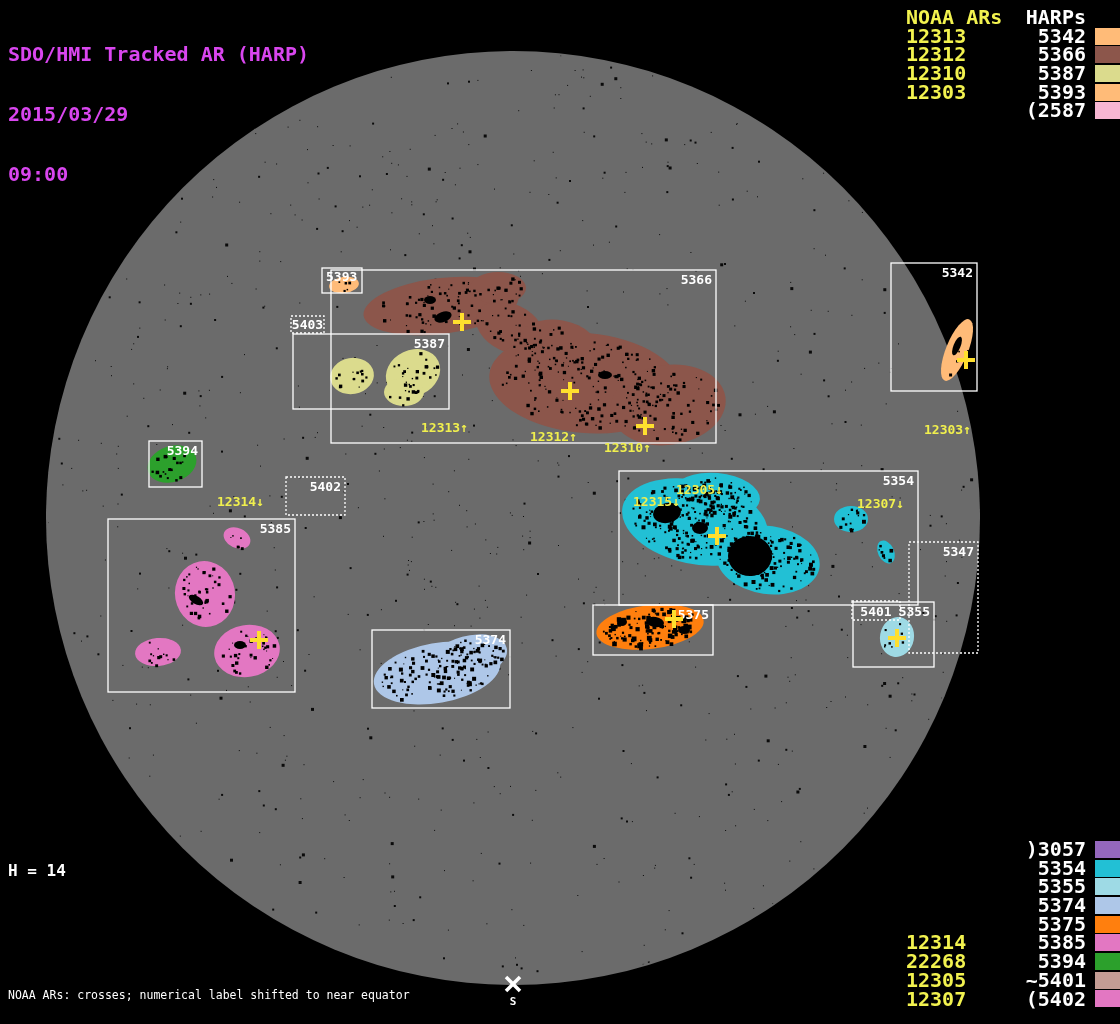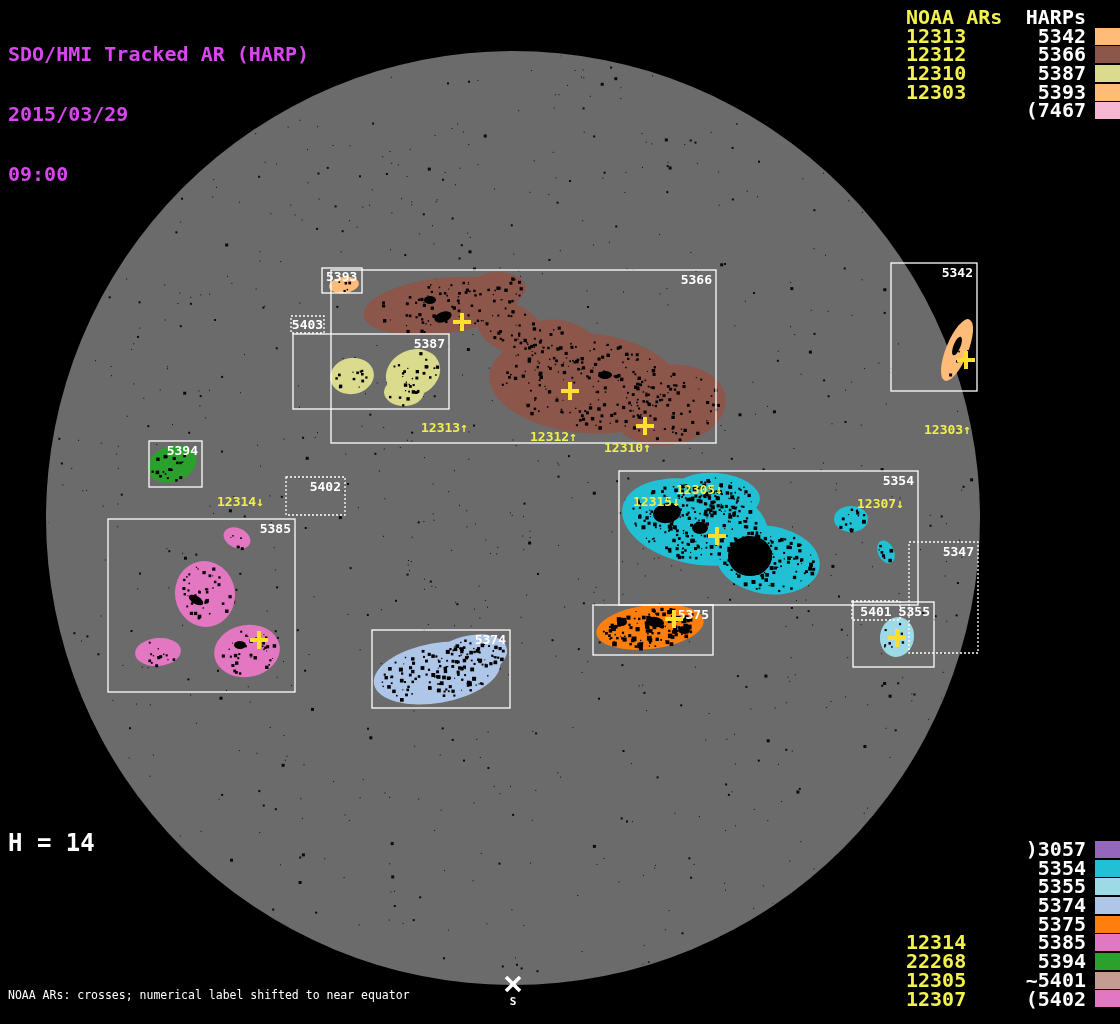--- a/index.html
+++ b/index.html
@@ -10,21 +10,21 @@
        line-height:20px;white-space:pre;}
   .tbl{position:absolute;right:0;width:222px;}
   #tr-table{top:8px;}
   #br-table{top:840px;}
   .trow{display:flex;align-items:center;height:18.7px;font-size:20px;font-weight:bold;line-height:18.7px;}
   .trow .noaa{width:96px;color:#f2f24f;text-align:left;padding-left:8px;white-space:pre;}
   .trow .harp{flex:1;color:#fff;text-align:right;white-space:pre;}
   .trow .sw{width:25px;height:17px;margin-left:9px;flex:0 0 auto;}
   .trow .hdr-noaa{color:#f2f24f;}
   .trow .hdr-harp{color:#fff;}
-  #stats-h{position:absolute;left:8px;top:829px;color:#fff;font-size:24px;font-weight:bold;}
+  #stats-h{position:absolute;left:8px;top:861px;color:#fff;font-size:16px;font-weight:bold;}
   #stats-lines{position:absolute;left:8px;top:868px;color:#fff;font-size:20px;font-weight:bold;
                line-height:18.8px;white-space:pre;}
   #footnotes{position:absolute;left:8px;top:990px;color:#fff;font-size:11.5px;
              line-height:11.7px;white-space:pre;}
   text{font-family:"DejaVu Sans Mono",monospace;font-weight:bold;}
   .boxlabel{font-size:13px;fill:#fff;}
   .noaalabel{font-size:13px;fill:#f0ef4e;}
   .southlabel{font-size:11px;fill:#fff;}
 </style>
 </head>
@@ -2341,21 +2341,21 @@
         <span class="harp">5387</span>
         <span class="sw" style="background: rgb(219, 219, 141);"></span>
       </div>
       <div class="trow">
         <span class="noaa">12303</span>
         <span class="harp">5393</span>
         <span class="sw" style="background: rgb(255, 187, 120);"></span>
       </div>
       <div class="trow">
         <span class="noaa"></span>
-        <span class="harp">(7467</span>
+        <span class="harp">(2587</span>
         <span class="sw" style="background: rgb(247, 182, 210);"></span>
       </div>
     </div>
 
   <div id="br-table" class="tbl">
       <div class="trow">
         <span class="noaa"></span>
         <span class="harp">)3057</span>
         <span class="sw" style="background: rgb(148, 103, 189);"></span>
       </div>

